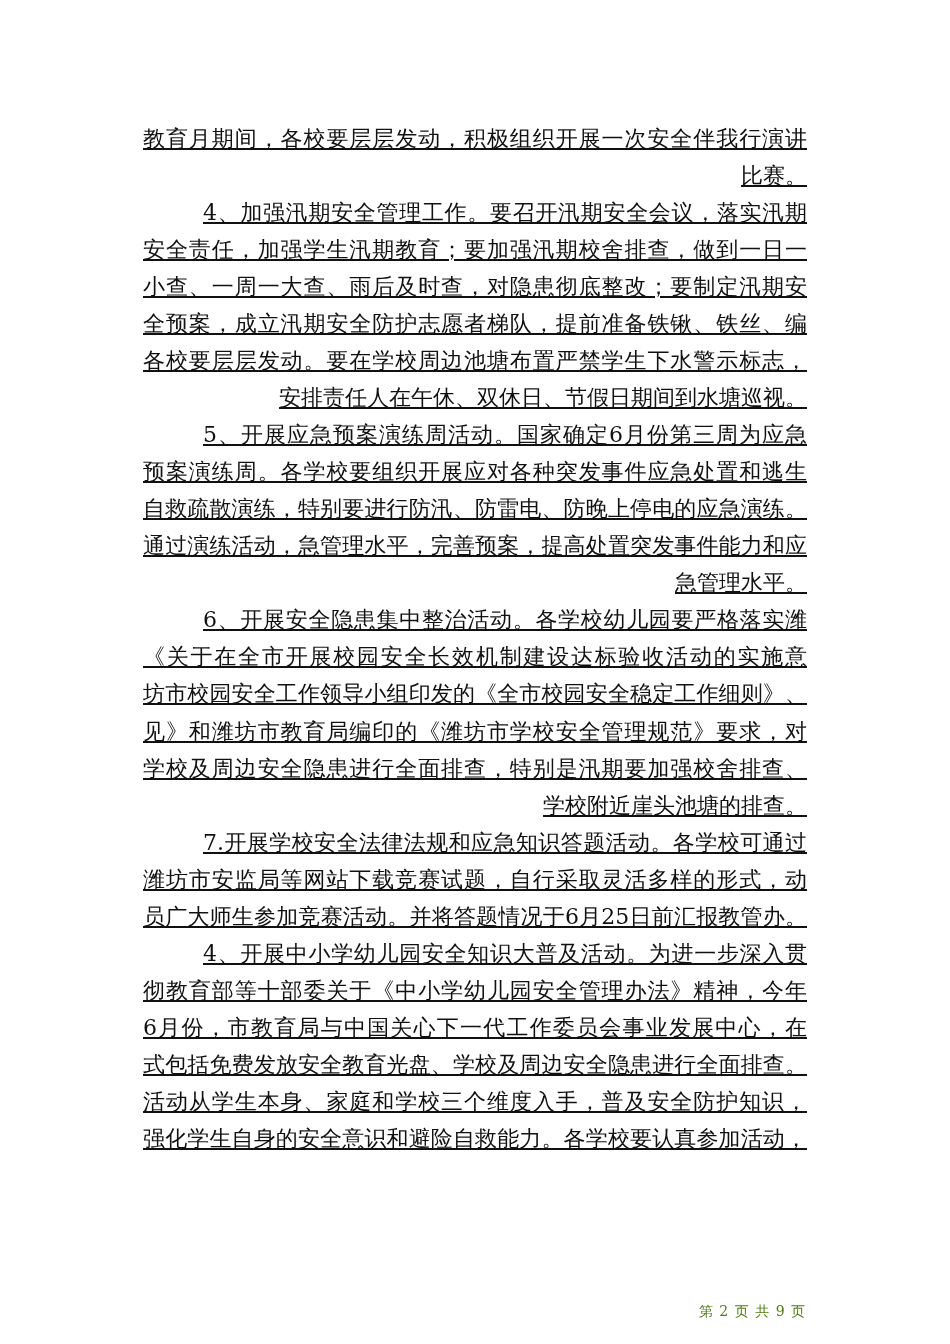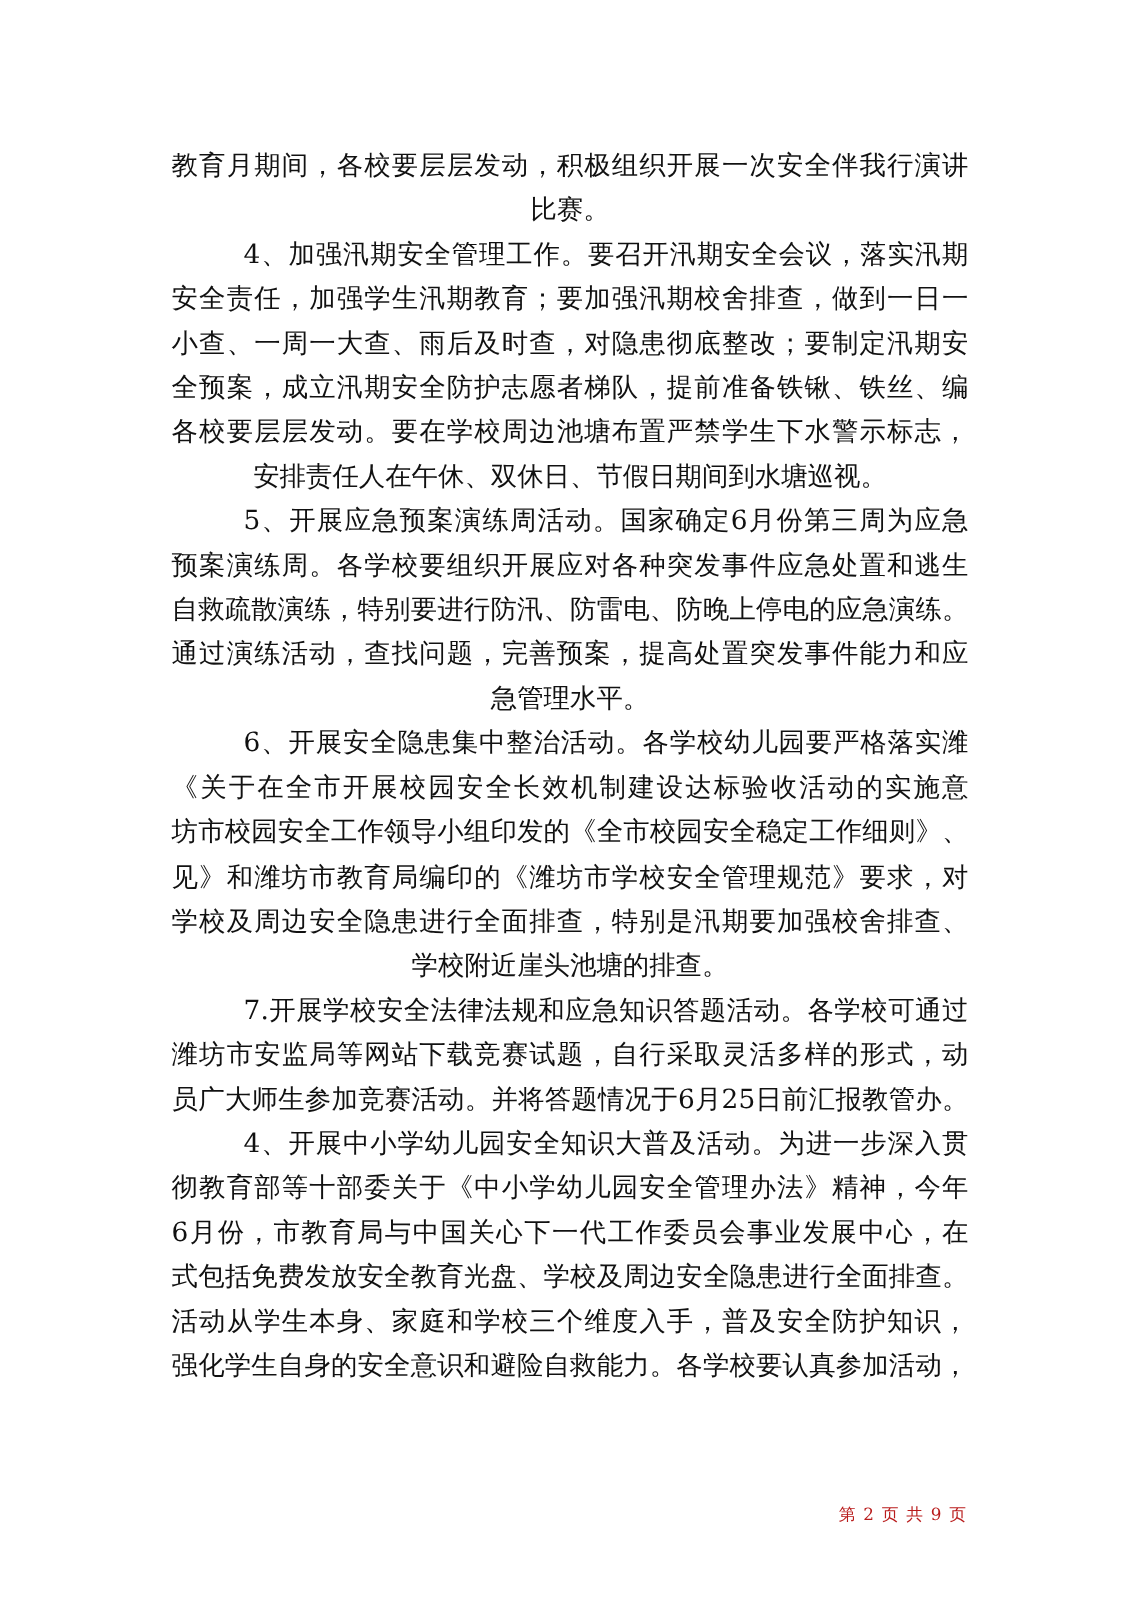--- a/index.html
+++ b/index.html
@@ -21,43 +21,44 @@
       top: 0;
       width: 950px;
       height: 1344px;
       background: #ffffff;
     }
     .body-text {
       position: absolute;
       left: 143px;
       top: 120px;
       width: 664px;
+      text-decoration: underline;
     }
     .line {
       height: 37.04px;
       line-height: 37.04px;
       font-size: 22px;
       white-space: nowrap;
-      text-align: center;
+      text-align: right;
     }
     .line.full {
       text-align: justify;
       text-align-last: justify;
       text-justify: inter-character;
     }
     .line.indent {
       padding-left: 60px;
     }
     .footer {
       position: absolute;
       right: 144px;
-      top: 1252px;
+      top: 1300px;
       font-size: 14px;
       line-height: 22px;
-      color: #b91c1c;
+      color: #4d7c0f;
       letter-spacing: 1px;
       white-space: nowrap;
     }
   </style>
 </head>
 <body>
 
 <div class="page">
   <div class="body-text">
 
@@ -72,21 +73,21 @@
       <div class="line full">小查、一周一大查、雨后及时查，对隐患彻底整改；要制定汛期安</div>
       <div class="line full">全预案，成立汛期安全防护志愿者梯队，提前准备铁锹、铁丝、编</div>
       <div class="line full">各校要层层发动。要在学校周边池塘布置严禁学生下水警示标志，</div>
       <div class="line">安排责任人在午休、双休日、节假日期间到水塘巡视。</div>
     </div>
 
     <div class="paragraph">
       <div class="line full indent">5、开展应急预案演练周活动。国家确定6月份第三周为应急</div>
       <div class="line full">预案演练周。各学校要组织开展应对各种突发事件应急处置和逃生</div>
       <div class="line full">自救疏散演练，特别要进行防汛、防雷电、防晚上停电的应急演练。</div>
-      <div class="line full">通过演练活动，查找问题，完善预案，提高处置突发事件能力和应</div>
+      <div class="line full">通过演练活动，急管理水平，完善预案，提高处置突发事件能力和应</div>
       <div class="line">急管理水平。</div>
     </div>
 
     <div class="paragraph">
       <div class="line full indent">6、开展安全隐患集中整治活动。各学校幼儿园要严格落实潍</div>
       <div class="line full">《关于在全市开展校园安全长效机制建设达标验收活动的实施意</div>
       <div class="line full">坊市校园安全工作领导小组印发的《全市校园安全稳定工作细则》、</div>
       <div class="line full">见》和潍坊市教育局编印的《潍坊市学校安全管理规范》要求，对</div>
       <div class="line full">学校及周边安全隐患进行全面排查，特别是汛期要加强校舍排查、</div>
       <div class="line">学校附近崖头池塘的排查。</div>

